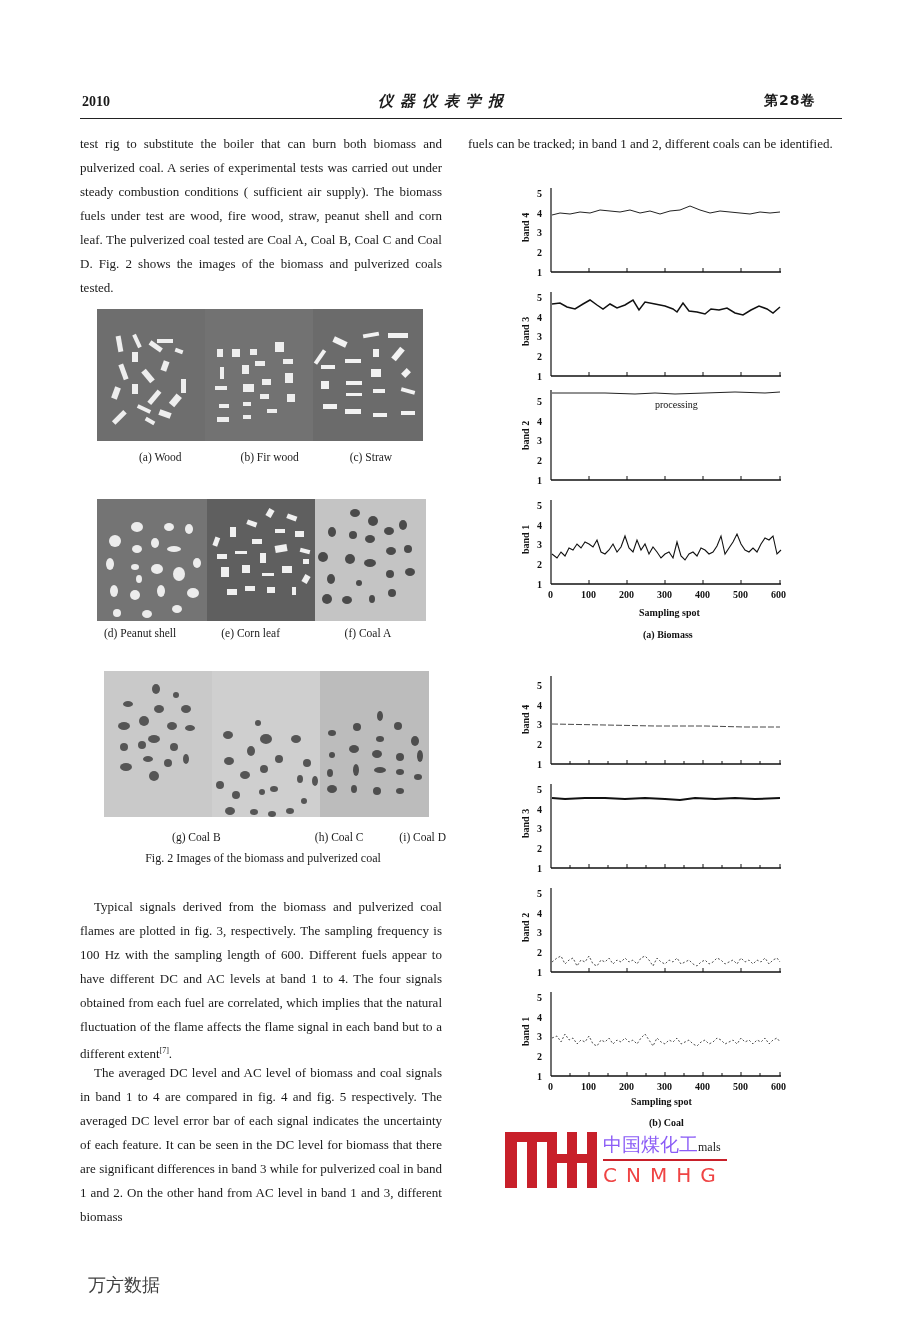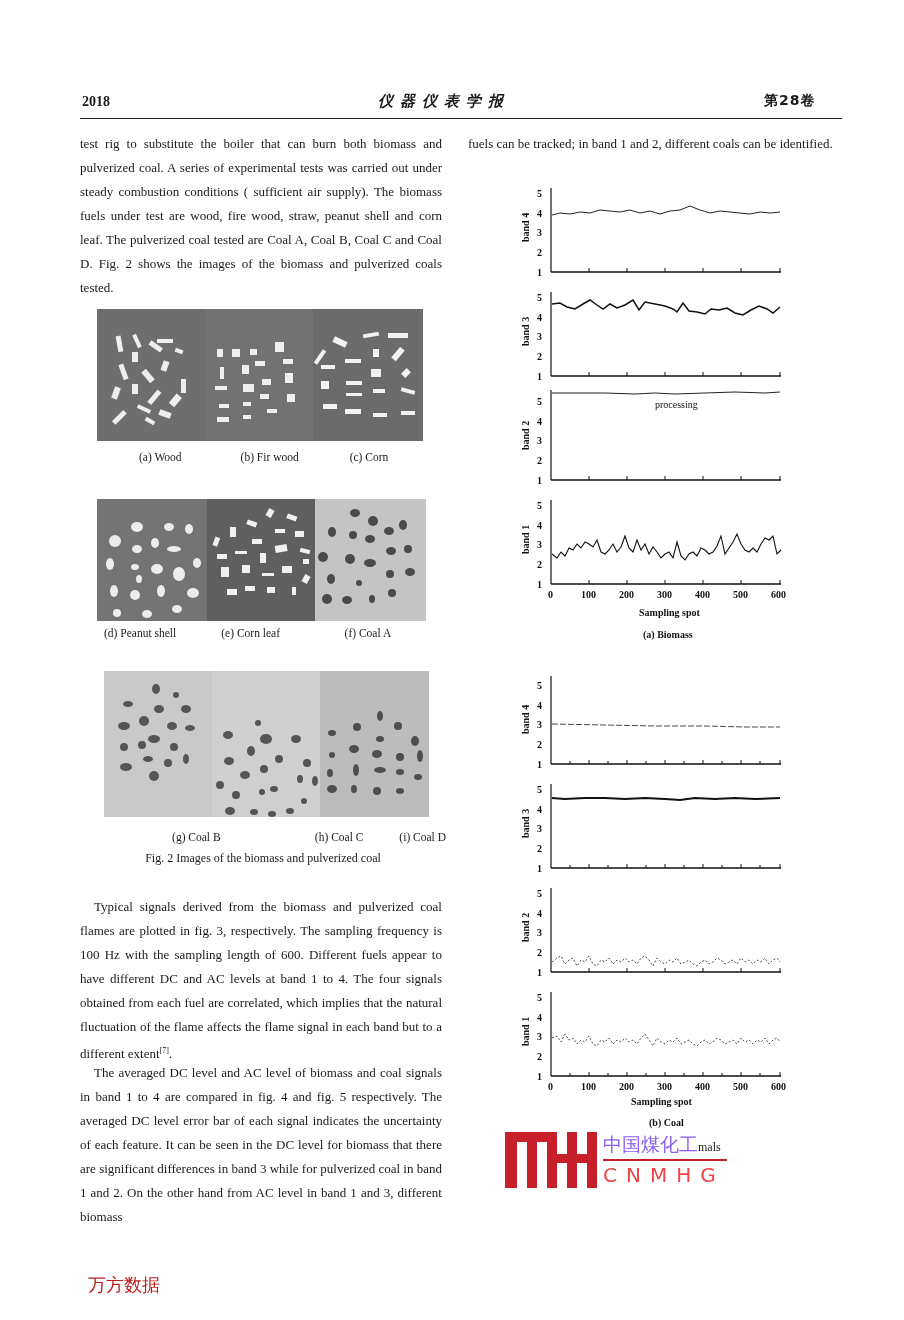--- a/index.html
+++ b/index.html
@@ -18,26 +18,26 @@
   .sup { font-size:8px; vertical-align:super; }
   .photo-row { left:97px; height:132px; display:flex; }
   .photo { height:100%; position:relative; overflow:hidden; }
   .photo.dark { background:#6e6e6e; }
   .photo.light { background:#bdbdbd; }
   .cap-row { font-size:11.5px; display:flex; }
   .cap-row span { display:block; }
   .figcap { font-size:12px; text-align:center; }
   .logo-text-cn { font-family:"DejaVu Sans", sans-serif; font-size:19px; color:#8b5cf6; }
   .logo-text-en { font-family:"DejaVu Sans", sans-serif; font-size:20px; color:#ef4444; letter-spacing:9px; }
-  .footer { left:88px; top:1273px; font-size:18px; font-family:"DejaVu Sans", sans-serif; color:#b91c1c; }
+  .footer { left:88px; top:1273px; font-size:18px; font-family:"DejaVu Sans", sans-serif; color:#404040; }
 </style>
 </head>
 <body>
 
-<div class="abs hdr-year">2018</div>
+<div class="abs hdr-year">2010</div>
 <div class="abs hdr-journal">仪器仪表学报</div>
 <div class="abs hdr-vol">第28卷</div>
 <div class="abs hdr-rule"></div>
 
 <div class="abs para left-col" style="top:132px;">
   <p>test rig to substitute the boiler that can burn both biomass and pulverized coal. A series of experimental tests was carried out under steady combustion conditions ( sufficient air supply). The biomass fuels under test are wood, fire wood, straw, peanut shell and corn leaf. The pulverized coal tested are Coal A, Coal B, Coal C and Coal D. Fig. 2 shows the images of the biomass and pulverized coals tested.</p>
 </div>
 
 <div class="abs para right-col" style="top:132px;">
   <p>fuels can be tracked; in band 1 and 2, different coals can be identified.</p>
@@ -115,21 +115,21 @@
           <rect x="32" y="100" width="16" height="5"></rect>
           <rect x="60" y="104" width="14" height="4"></rect>
         <rect x="88" y="102" width="14" height="4"></rect>
       </g>
     </svg>
   </div>
 </div>
 <div class="abs cap-row" style="top:451px; left:108px; width:330px;">
   <span style="width:115px;padding-left:31px;">(a) Wood</span>
   <span style="width:110px;">(b) Fir wood</span>
-  <span style="width:100px; padding-left:12px;">(c) Corn</span>
+  <span style="width:100px; padding-left:12px;">(c) Straw</span>
 </div>
 
 <div class="abs photo-row" style="top:499px; width:329px; height:122px;">
   <div class="photo dark" style="width:110px; background:#747474;">
     <svg width="110" height="122">
       <g fill="#ececec">
         <ellipse cx="40" cy="28" rx="6" ry="5"></ellipse>
           <ellipse cx="72" cy="28" rx="5" ry="4"></ellipse>
           <ellipse cx="92" cy="30" rx="4" ry="5"></ellipse>
         <ellipse cx="18" cy="42" rx="6" ry="6"></ellipse>

